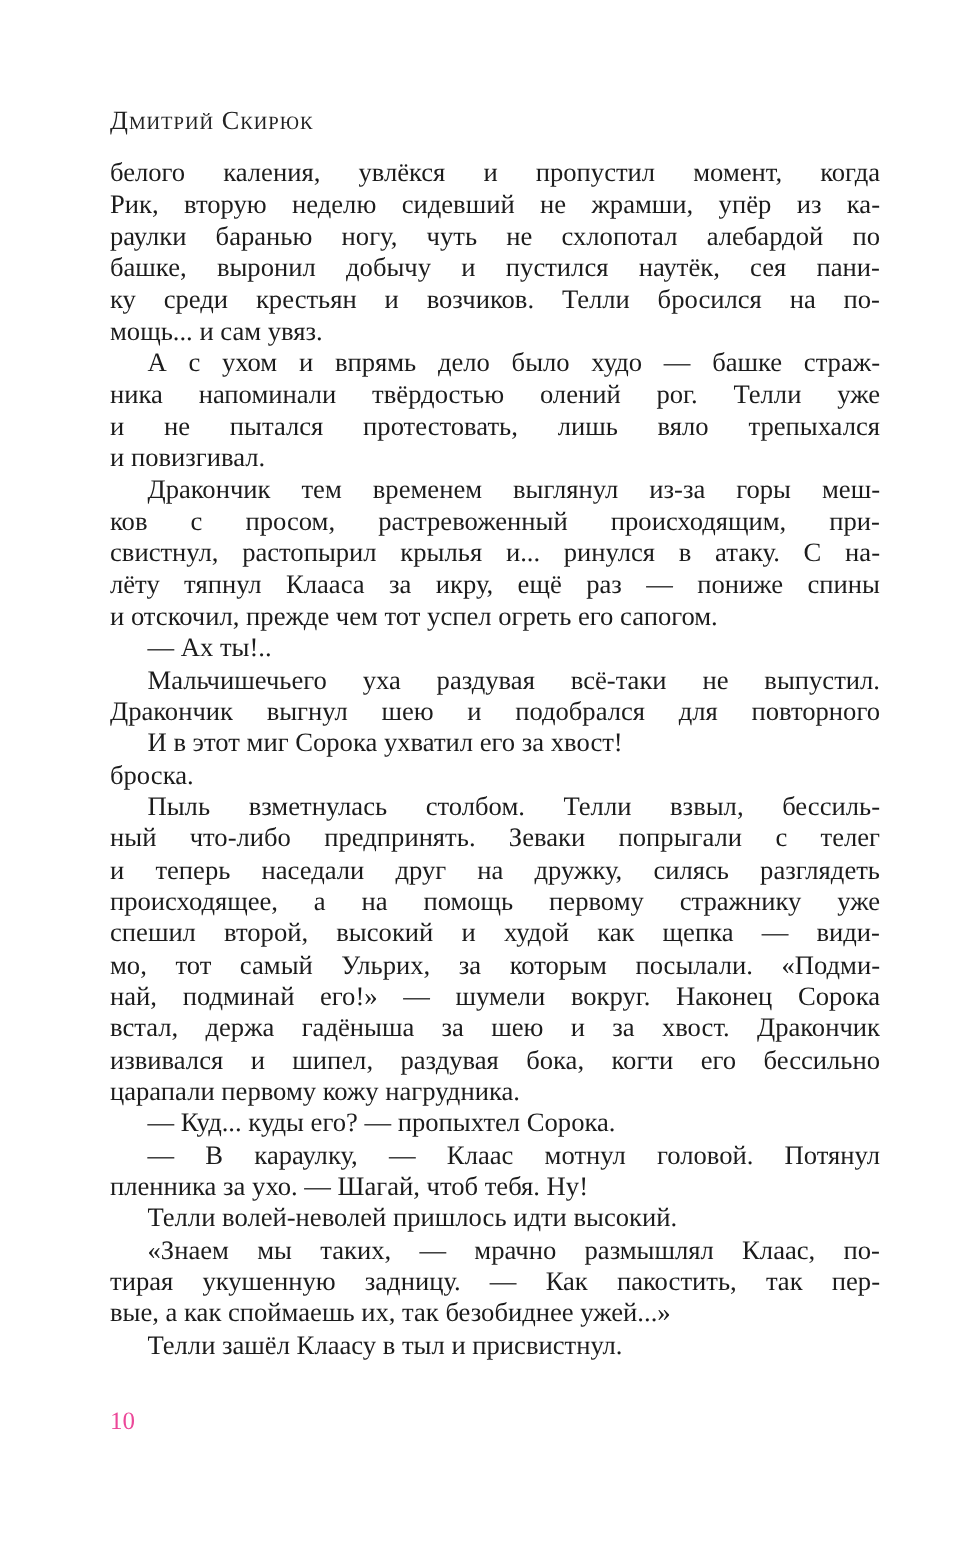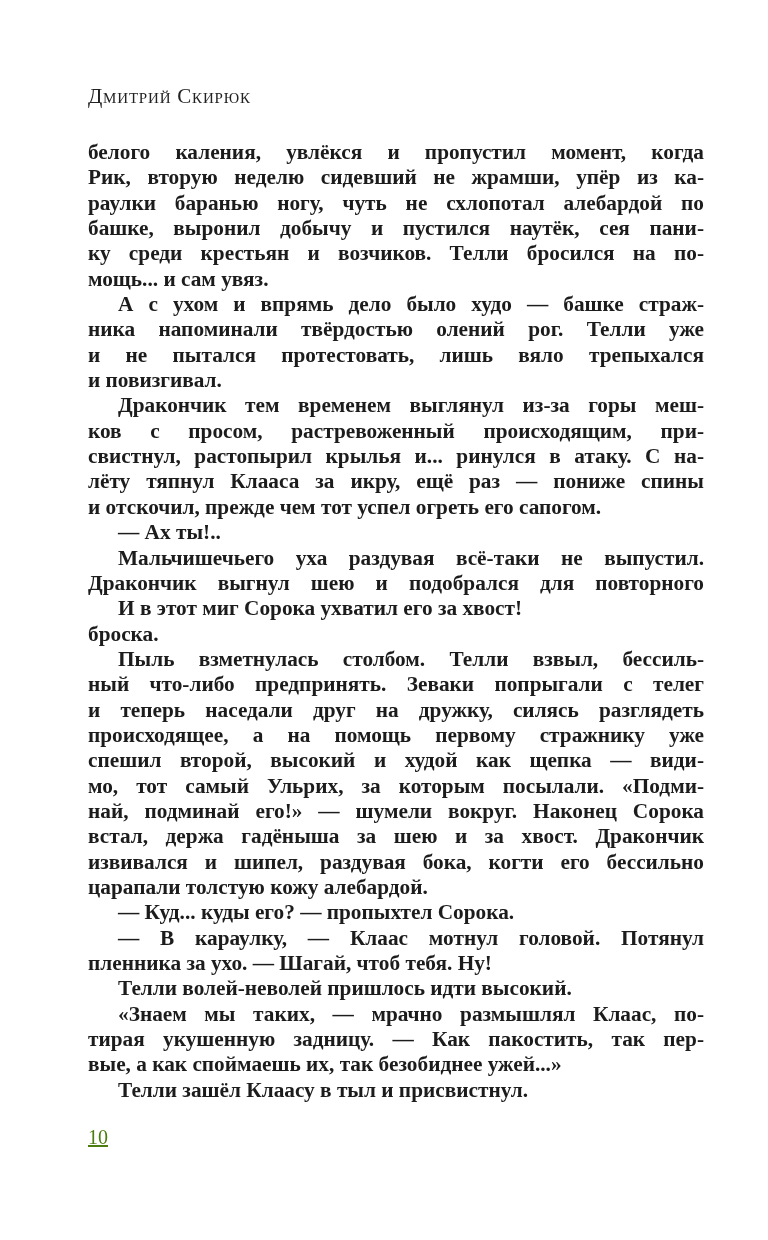--- a/index.html
+++ b/index.html
@@ -22,23 +22,22 @@
     top: 84px;
     font-size: 21px;
     font-variant: small-caps;
     letter-spacing: 0.8px;
     color: #222222;
     white-space: nowrap;
   }
   .text-block {
     position: absolute;
     left: 88px;
-    top: 140px;
+    top: 126px;
     width: 616px;
-    font-weight: bold;
   }
   .line {
     font-size: 21.3px;
     line-height: 25.35px;
     height: 25.35px;
     overflow: hidden;
     text-align: justify;
     text-align-last: justify;
     -moz-text-align-last: justify;
     color: #1c1c1c;
@@ -46,22 +45,21 @@
   .line.indent { text-indent: 30px; }
   .line.end {
     text-align-last: left;
     -moz-text-align-last: left;
   }
   .page-number {
     position: absolute;
     left: 88px;
     top: 1126px;
     font-size: 20px;
-    color: #4d7c0f;
-    text-decoration: underline;
+    color: #ec4899;
   }
 </style>
 </head>
 <body>
 
 <div class="page">
   <div class="running-header">Дмитрий Скирюк</div>
 
   <div class="text-block" id="text-block">
       <div class="line">белого каления, увлёкся и пропустил момент, когда</div>
@@ -86,21 +84,21 @@
       <div class="line end">броска.</div>
       <div class="line indent">Пыль взметнулась столбом. Телли взвыл, бессиль-</div>
       <div class="line">ный что-либо предпринять. Зеваки попрыгали с телег</div>
       <div class="line">и теперь наседали друг на дружку, силясь разглядеть</div>
       <div class="line">происходящее, а на помощь первому стражнику уже</div>
       <div class="line">спешил второй, высокий и худой как щепка — види-</div>
       <div class="line">мо, тот самый Ульрих, за которым посылали. «Подми-</div>
       <div class="line">най, подминай его!» — шумели вокруг. Наконец Сорока</div>
       <div class="line">встал, держа гадёныша за шею и за хвост. Дракончик</div>
       <div class="line">извивался и шипел, раздувая бока, когти его бессильно</div>
-      <div class="line end">царапали толстую кожу алебардой.</div>
+      <div class="line end">царапали первому кожу нагрудника.</div>
       <div class="line indent end">— Куд... куды его? — пропыхтел Сорока.</div>
       <div class="line indent">— В караулку, — Клаас мотнул головой. Потянул</div>
       <div class="line end">пленника за ухо. — Шагай, чтоб тебя. Ну!</div>
       <div class="line indent end">Телли волей-неволей пришлось идти высокий.</div>
       <div class="line indent">«Знаем мы таких, — мрачно размышлял Клаас, по-</div>
       <div class="line">тирая укушенную задницу. — Как пакостить, так пер-</div>
       <div class="line end">вые, а как споймаешь их, так безобиднее ужей...»</div>
       <div class="line indent end">Телли зашёл Клаасу в тыл и присвистнул.</div>
     </div>
 

